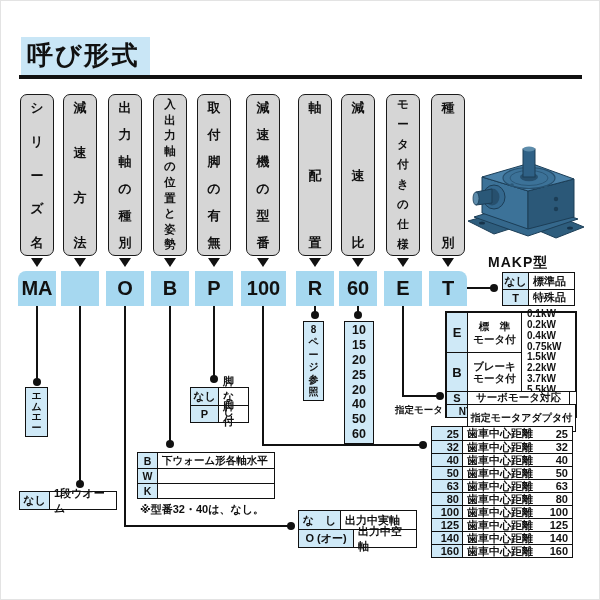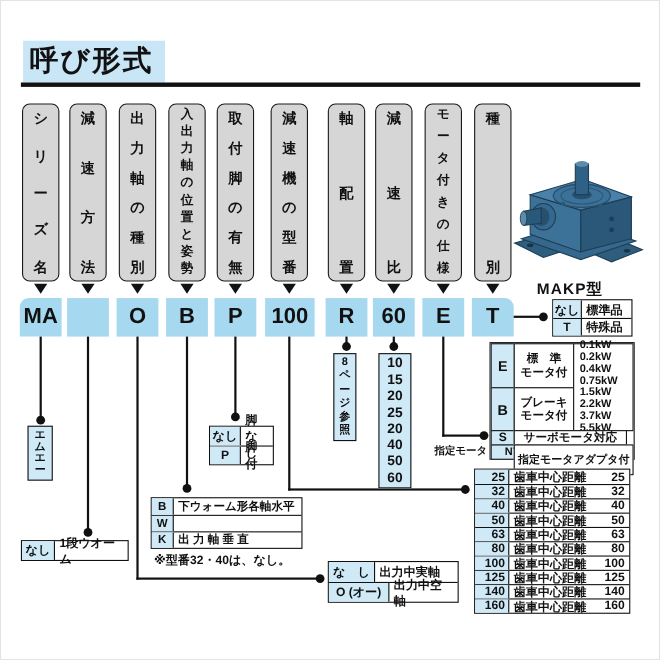--- a/index.html
+++ b/index.html
@@ -261,21 +261,20 @@
   <div class="tbl" style="left:136px;top:451px;width:138px">
     <div class="tr" style="height:15px;font-size:10.5px">
       <div class="tc1" style="width:20px">B</div>
       <div class="tc2">下ウォーム形各軸水平</div>
     </div>
     <div class="tr" style="height:15px;font-size:10.5px">
       <div class="tc1" style="width:20px">W</div>
     </div>
     <div class="tr" style="height:15px;font-size:10.5px">
       <div class="tc1" style="width:20px">K</div>
-      <div class="tc2">出 力 軸 垂 直</div>
     </div>
   </div>
   <div class="sidenote" style="left:139px;top:501px;font-size:11px">※型番32・40は、なし。</div>
 
   <div class="tbl" style="left:189px;top:386px;width:59px">
     <div class="tr" style="height:17px;font-size:11px">
       <div class="tc1" style="width:28px">なし</div>
       <div class="tc2">脚なし</div>
     </div>
     <div class="tr" style="height:17px;font-size:11px">

